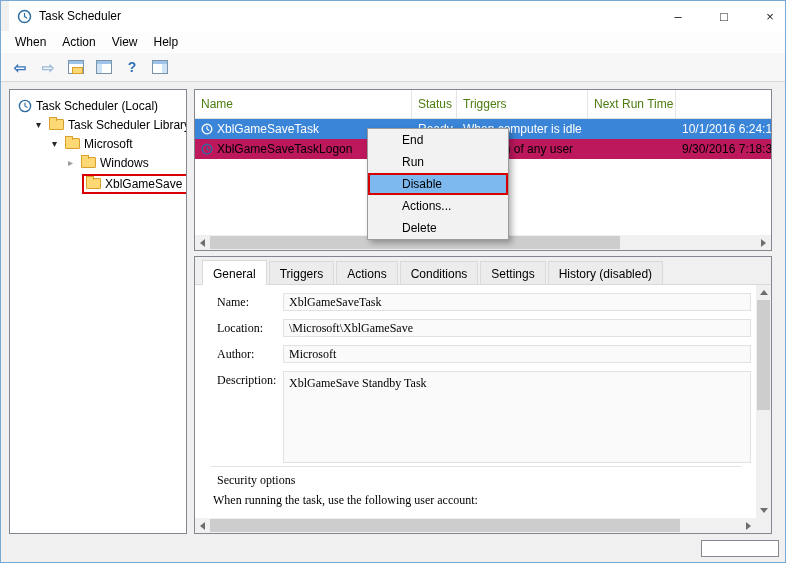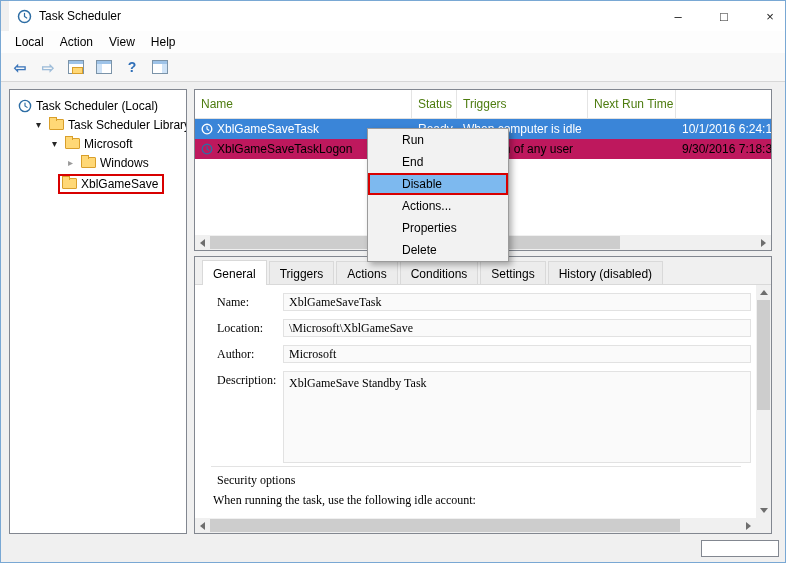--- a/index.html
+++ b/index.html
@@ -117,21 +117,21 @@
     </span>
     <span class="title-text">Task Scheduler</span>
     <div class="win-controls">
       <div class="wc">–</div>
       <div class="wc">□</div>
       <div class="wc">×</div>
     </div>
   </div>
 
   <div class="menubar">
-    <span class="menu-item">Local</span>
+    <span class="menu-item">When</span>
     <span class="menu-item">Action</span>
     <span class="menu-item">View</span>
     <span class="menu-item">Help</span>
   </div>
 
   <div class="toolbar">
     <div class="tb-btn">
         <span class="arrow-glyph">⇦</span>
       </div>
     <div class="tb-btn">
@@ -170,21 +170,21 @@
       <div class="tree-row" style="padding-left:38px">
         <span class="chev">▾</span>
         <span class="folder"></span>
         <span>Microsoft</span>
       </div>
       <div class="tree-row" style="padding-left:54px">
         <span class="chev closed">▸</span>
         <span class="folder"></span>
         <span>Windows</span>
       </div>
-      <div class="tree-row" style="padding-left:48px; height:23px">
+      <div class="tree-row" style="padding-left:72px; height:23px">
         <span class="red-annot">
           <span class="folder"></span>
           <span>XblGameSave</span>
         </span>
       </div>
     </div>
   </div>
 
   <div class="panel list-panel">
     <div class="list-header">
@@ -255,21 +255,21 @@
       <div class="field" style="top:34px">\Microsoft\XblGameSave</div>
 
       <span class="form-label" style="top:62px">Author:</span>
       <div class="field" style="top:60px">Microsoft</div>
 
       <span class="form-label" style="top:88px">Description:</span>
       <div class="desc-box">XblGameSave Standby Task</div>
 
       <div class="sec-line"></div>
       <span class="form-label" style="top:188px">Security options</span>
-      <span class="form-label" style="top:208px; left:18px">When running the task, use the following idle account:</span>
+      <span class="form-label" style="top:208px; left:18px">When running the task, use the following user account:</span>
 
       <div class="vscroll" style="bottom:15px">
         <div class="sb-btn">
             <span class="tri tri-up"></span>
           </div>
         <div class="vthumb" style="height:110px"></div>
         <div class="sb-btn" style="margin-top:auto">
             <span class="tri tri-down"></span>
           </div>
       </div>
@@ -283,21 +283,20 @@
           </div>
       </div>
       <div class="sb-corner"></div>
     </div>
   </div>
 
   <div class="gray-strip" style="z-index:1"></div>
   <div class="panel bottom-stub" style="z-index:2"></div>
 
   <div class="context-menu">
+    <div class="cm-item">End</div>
     <div class="cm-item">Run</div>
-    <div class="cm-item">End</div>
     <div class="cm-item highlighted">Disable</div>
     <div class="cm-item">Actions...</div>
-    <div class="cm-item">Properties</div>
     <div class="cm-item">Delete</div>
   </div>
 
 </div>
 
 </body></html>

